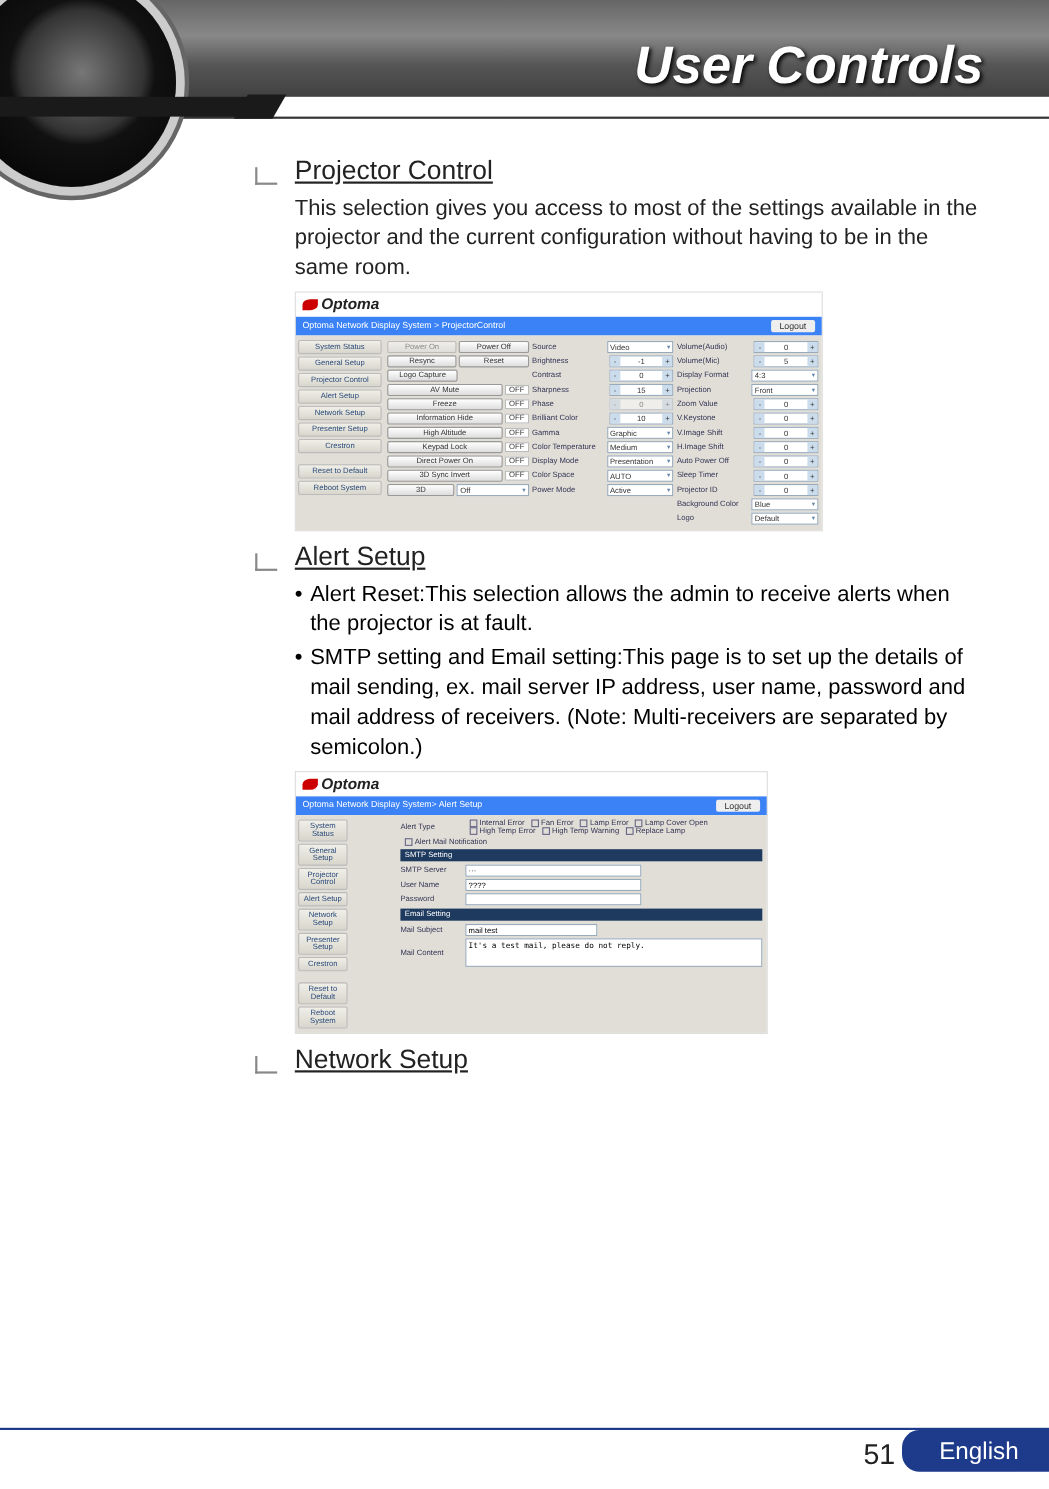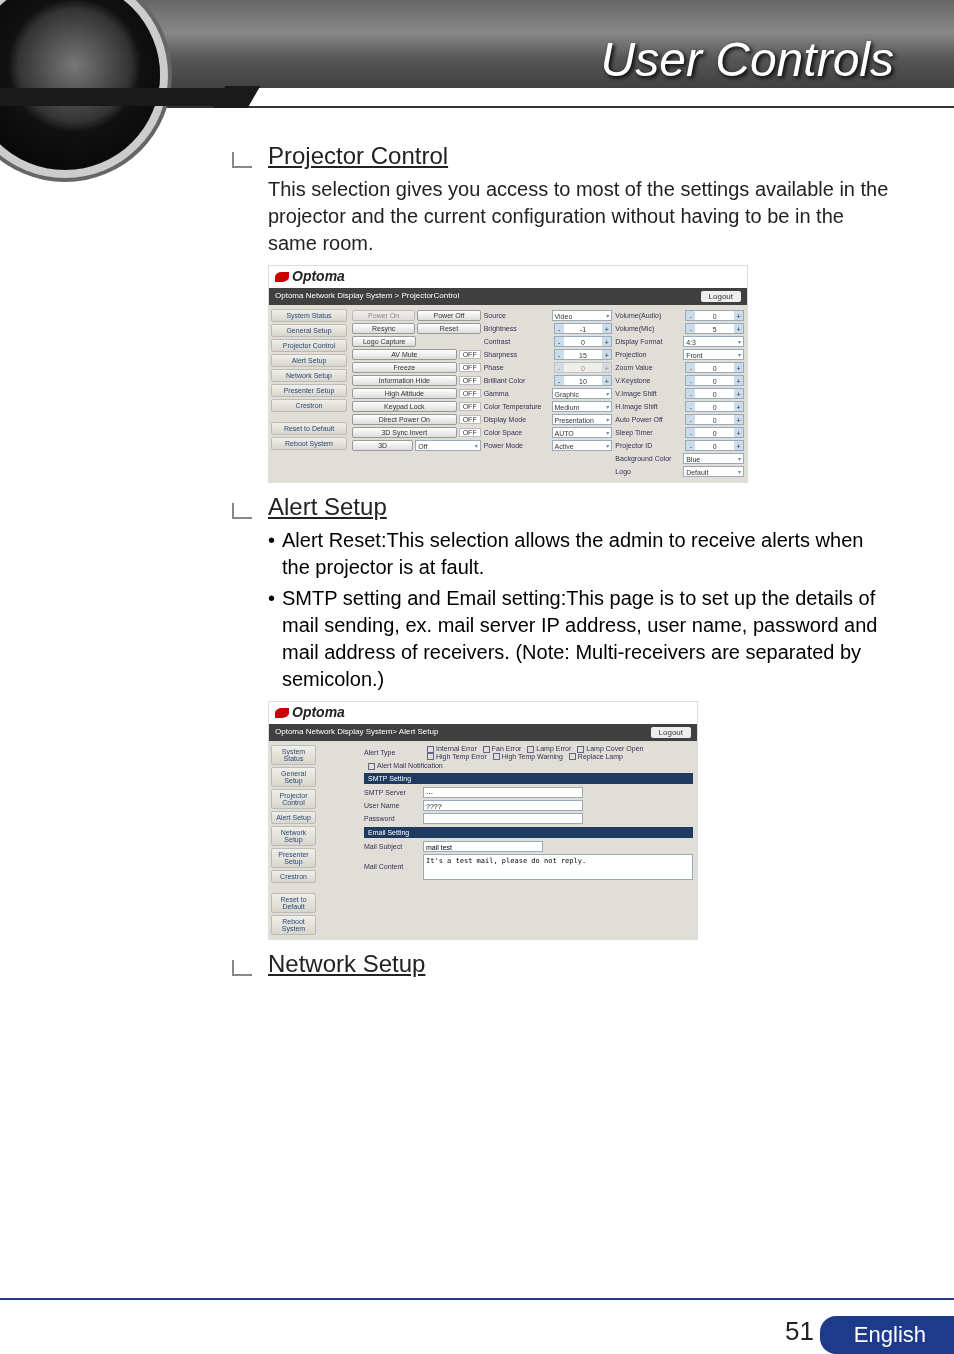--- a/index.html
+++ b/index.html
@@ -1,39 +1,39 @@
 <!DOCTYPE html>
 <html><head>
 <meta charset="utf-8">
 <style>
   * { box-sizing: border-box; margin: 0; padding: 0; }
   body { width: 954px; height: 1354px; font-family: Arial, Helvetica, sans-serif; background: #fff; position: relative; }
 
   
   .header { height: 108px; position: relative; background: linear-gradient(180deg, #666 0%, #888 30%, #555 55%, #333 100%); }
   .lens { position: absolute; left: -30px; top: -20px; width: 190px; height: 190px; border-radius: 50%; background: radial-gradient(circle at 55% 45%, #777 0%, #333 38%, #111 45%, #000 100%); box-shadow: 0 0 0 8px #ccc, 0 0 0 12px #666; }
-  .header-title { position: absolute; right: 60px; top: 32px; font-size: 48px; font-style: italic; font-weight: normal; color: #fff; text-shadow: 2px 2px 4px #000; }
+  .header-title { position: absolute; right: 60px; top: 32px; font-size: 48px; font-style: italic; font-weight: bold; color: #fff; text-shadow: 2px 2px 4px #000; }
   .header-deco { position: absolute; left: 0; top: 88px; width: 100%; height: 18px; background: linear-gradient(90deg, #1a1a1a 0%, #1a1a1a 25%, #fff 25%, #fff 100%); }
   .header-deco:before { content:""; position:absolute; left:23%; top:-2px; width:35px; height:22px; background:#1a1a1a; transform: skewX(-30deg); }
 
   .page { padding: 28px 50px 0 46px; }
 
   .sec-title { font-size: 24px; font-weight: 400; color: #222; text-decoration: underline; margin-left: 222px; margin-top: 6px; margin-bottom: 6px; position: relative; }
   .sec-title:before { content:""; position:absolute; left:-36px; top:10px; width:18px; height:14px; border-left:2px solid #888; border-bottom:2px solid #888; }
 
   .body-text { font-size: 20px; color: #222; line-height: 1.35; margin-left: 222px; margin-right: 10px; }
   .bullet { display:flex; margin-left: 222px; margin-right: 10px; font-size: 20px; line-height: 1.35; margin-top: 4px; }
   .bullet .dot { width: 14px; flex: 0 0 14px; }
   .bullet .txt { flex: 1; }
 
   
   .shot { margin: 8px 0 10px 222px; width: 480px; background: #fff; border:1px solid #ddd; font-size: 8px; color: #333; }
   .shot-logo { height: 22px; padding: 2px 6px; font-style: italic; font-weight: bold; font-size: 14px; color: #222; }
   .shot-logo:before { content:""; display:inline-block; width:14px; height:10px; background:#c00; border-radius: 50% 0 50% 0; margin-right:3px; vertical-align:middle; }
-  .shot-bar { background:#404040; color:#fff; font-size:8px; padding:3px 6px; display:flex; justify-content:space-between; }
+  .shot-bar { background:#3b82f6; color:#fff; font-size:8px; padding:3px 6px; display:flex; justify-content:space-between; }
   .shot-bar .logout { background:#eee; color:#333; padding:1px 8px; border-radius:2px; font-size:8px; }
   .shot-body { display:flex; background:#e0ded6; }
   .shot-sidebar { width: 80px; padding: 2px; }
   .sb-item { background: linear-gradient(#f0efe8,#d8d6cc); border:1px solid #bbb; border-radius:2px; margin:2px 0; padding:2px 3px; font-size:7px; color:#2a4a7a; text-align:center; cursor:pointer; }
   .shot-main { flex:1; padding:3px; display:flex; gap:3px; }
   .col { flex:1; }
   .row { display:flex; align-items:center; margin:2px 0; gap:2px; }
   .btn2 { flex:1; background:linear-gradient(#fff,#ddd); border:1px solid #999; border-radius:2px; font-size:7px; padding:1px 0; text-align:center; }
   .lbl { flex:1.2; font-size:7px; color:#335; }
   .sel { flex:1; border:1px solid #9ab; background:#fff; font-size:7px; padding:0 2px; height:11px; line-height:11px; display:flex; justify-content:space-between; }
@@ -50,21 +50,21 @@
   .alert-row { display:flex; align-items:center; margin:2px 0; gap:4px; }
   .alert-row .albl { width:55px; font-size:7px; color:#335; }
   .alert-row .afld { flex:1; }
   .chkline { font-size:7px; color:#335; }
   .chk { display:inline-block; width:7px; height:7px; border:1px solid #668; margin:0 2px 0 4px; vertical-align:middle; }
   .sect-h { background:#1e3a5f; color:#fff; font-size:7px; padding:2px 4px; margin:3px 0; }
   .inpx { border:1px solid #9ab; background:#fff; height:11px; width:160px; font-size:7px; padding:0 2px; line-height:11px; }
   .txtarea { border:1px solid #9ab; background:#fff; width:270px; height:26px; font-size:7px; padding:2px; font-family: monospace; }
 
   
-  .footer { position:absolute; bottom:0; right:0; display:flex; align-items:flex-start; }
+  .footer { position:absolute; bottom:16px; right:0; display:flex; align-items:flex-end; }
   .pagenum { font-size: 26px; color:#222; margin-right:6px; }
   .lang-tab { background:#1e3a8a; color:#fff; font-size:22px; padding:6px 28px 6px 34px; border-radius: 16px 0 0 16px; }
   .footline { position:absolute; bottom:54px; left:0; width:100%; height:2px; background:#1e3a8a; }
 </style>
 </head>
 <body>
 
 <div class="header">
   <div class="lens"></div>
   <div class="header-title">User Controls</div>

